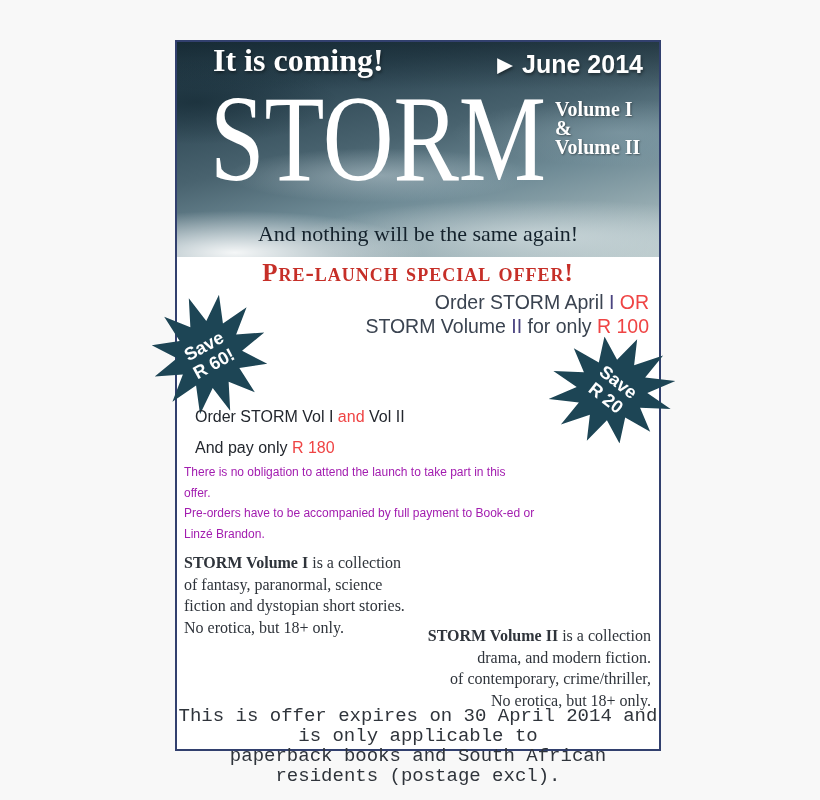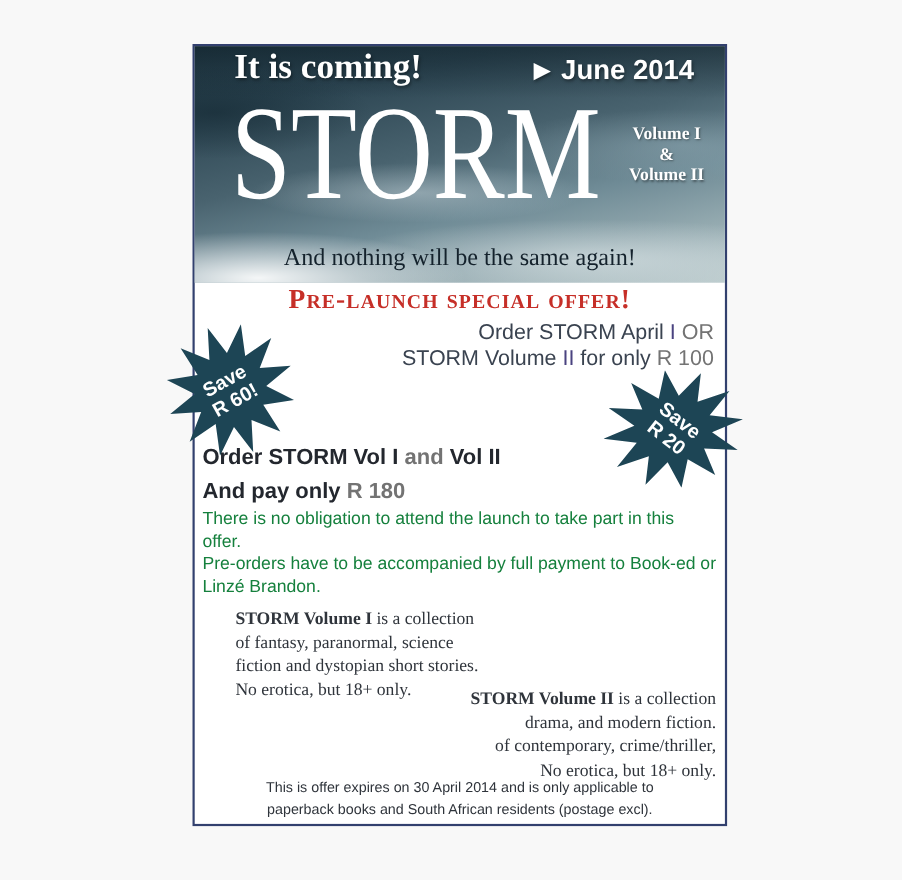--- a/index.html
+++ b/index.html
@@ -24,84 +24,84 @@
       radial-gradient(ellipse 42% 28% at 4% 28%, rgba(16,36,46,0.55), rgba(16,36,46,0) 70%),
       linear-gradient(180deg, rgba(10,25,33,0.45), rgba(10,25,33,0) 22%),
       linear-gradient(168deg, #223a46 0%, #2d4653 20%, #49636f 45%, #6f8b96 65%, #93a9af 82%, #b8c8ca 100%);
   }
   .teaser {
     position:absolute; left:36px; top:0;
     font-family:"Liberation Serif", serif; font-weight:bold; font-size:32px;
     color:#ffffff; text-shadow:1px 2px 3px rgba(0,0,0,0.4);
   }
   .date {
-    position:absolute; right:28px; top:8px;
+    position:absolute; right:16px; top:8px;
     font-family:"Liberation Sans", sans-serif; font-weight:bold; font-size:25px;
     color:#ffffff; text-shadow:1px 2px 3px rgba(0,0,0,0.4);
   }
   .date .play { font-size:19px; margin-right:10px; vertical-align:2px; }
   .title-svg { position:absolute; left:30px; top:38px; }
   .volumes {
-    position:absolute; left:378px; top:70px; width:102px; text-align:center;
-    font-family:"Liberation Serif", serif; font-weight:bold; font-size:16px; line-height:19px;
+    position:absolute; left:378px; top:58px; width:102px; 
+    font-family:"Liberation Serif", serif; font-weight:bold; font-size:20px; line-height:19px;
     color:#ffffff; text-shadow:1px 1px 2px rgba(0,0,0,0.4);
   }
   .tagline {
     position:absolute; left:0; right:0; bottom:10px; text-align:center;
     font-family:"Liberation Serif", serif; font-weight:normal; font-size:22px;
     color:#14222c;
   }
 
   
   .offer-heading {
     position:absolute; top:217px; left:0; right:0; text-align:center;
     font-family:"Liberation Serif", serif; font-weight:bold; font-variant:small-caps;
     font-size:25px; letter-spacing:1px; color:#c62f28;
   }
   .offer-lines {
     position:absolute; top:248px; right:10px; text-align:right;
     font-size:19.5px; line-height:24px; color:#3a4350;
   }
   .combo {
-    position:absolute; top:359px; left:7px;
-    font-weight:bold; font-size:20px; line-height:31px; color:#23272e;
+    position:absolute; top:359px; left:18px;
+    font-weight:normal; font-size:16px; line-height:31px; color:#23272e;
   }
   .notes {
     position:absolute; top:420px; left:7px;
-    font-size:16px; line-height:20.5px; color:#15803d;
+    font-size:12px; line-height:20.5px; color:#a21caf;
   }
-  .red { color:#737373;text-align:center; }
+  .red { color:#ef4444;text-align:center; }
   .indigo { color:#4a4380; }
 
   
   .star {
     position:absolute; background:#1d4555;
     display:flex; align-items:center; justify-content:center;
     clip-path:polygon(50% 0%,57.2% 23%,75% 6.7%,69.8% 30.2%,93.3% 25%,77% 42.8%,100% 50%,77% 57.2%,93.3% 75%,69.8% 69.8%,75% 93.3%,57.2% 77%,50% 100%,42.8% 77%,25% 93.3%,30.2% 69.8%,6.7% 75%,23% 57.2%,0% 50%,23% 42.8%,6.7% 25%,30.2% 30.2%,25% 6.7%,42.8% 23%);
   }
   .star-left  { left:-26px; top:252px; width:117px; height:121px; transform:rotate(9deg); }
   .star-right { left:371px; top:294px; width:128px; height:108px; transform:rotate(-8deg); }
   .star-text {
     color:#ffffff; font-weight:bold; font-size:18px; line-height:20px; text-align:center;
   }
   .star-left  .star-text { transform:rotate(-38deg); }
   .star-right .star-text { transform:rotate(46deg); }
 
   
   .desc {
     position:absolute; font-family:"Liberation Serif", serif;
-    font-size:16px; line-height:21.5px; color:#2f343b;margin-left:30px;
+    font-size:16px; line-height:21.5px; color:#2f343b;
   }
   .desc .bold { font-weight:bold; }
   .vol1 { top:510px; left:7px; }
   .vol2 { top:583px; right:8px; text-align:right; }
 
   .footer {
     position:absolute; top:664px; left:0; right:0; text-align:center;
-    font-family:Liberation Sans, sans-serif; font-size:13px; line-height:20px; color:#2f343b;
+    font-family:Liberation Mono, monospace; font-size:19px; line-height:20px; color:#2f343b;
   }
 </style>
 </head>
 <body>
 
 <div class="page">
   <div class="flyer">
 
     <div class="header">
       <div class="teaser">It is coming!</div>

